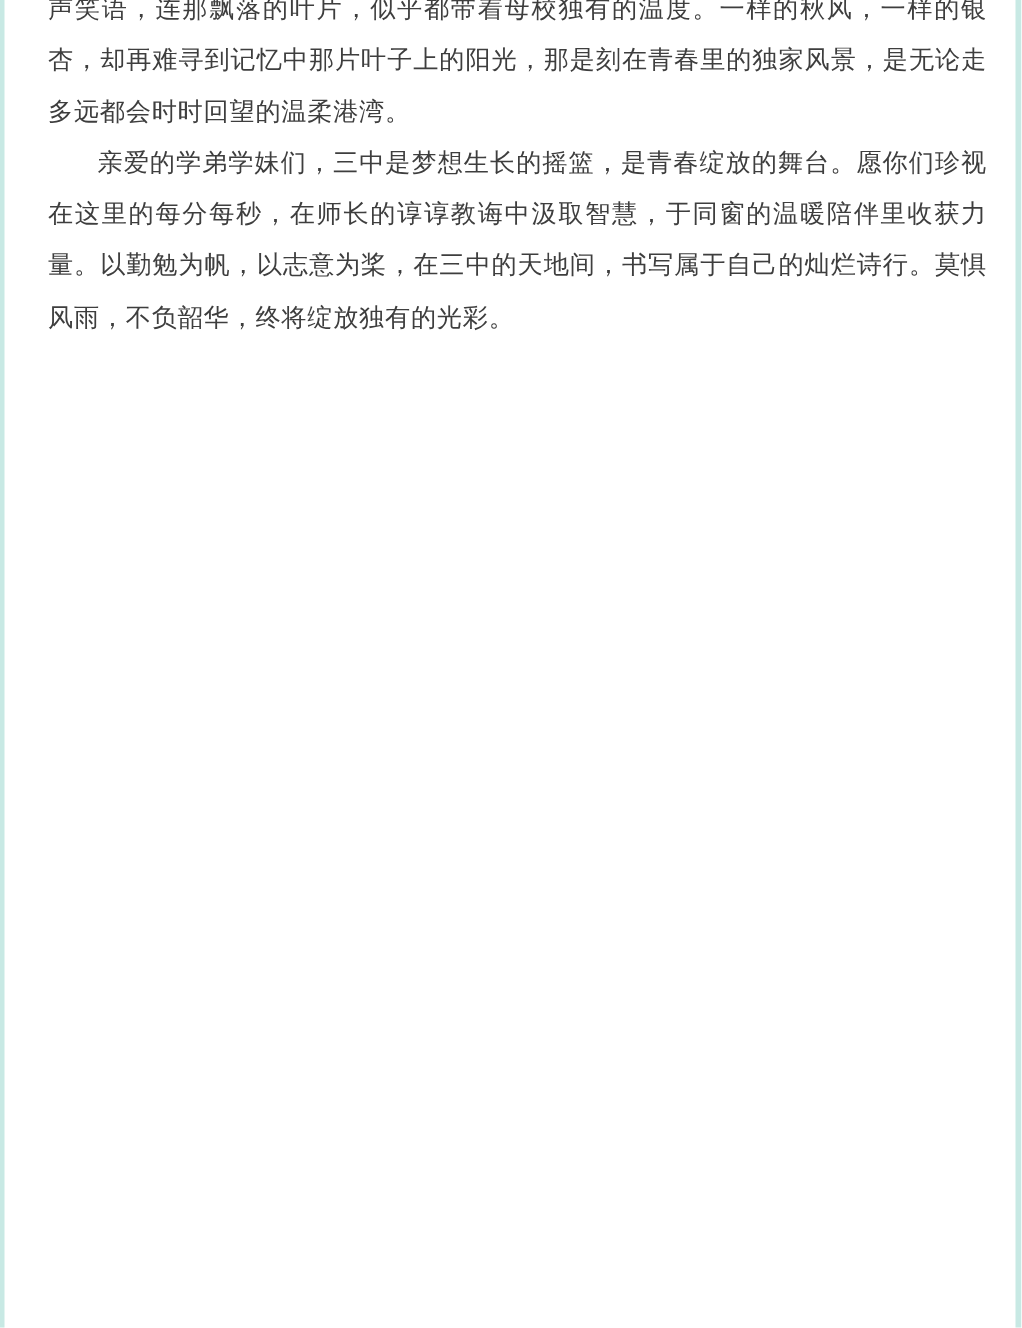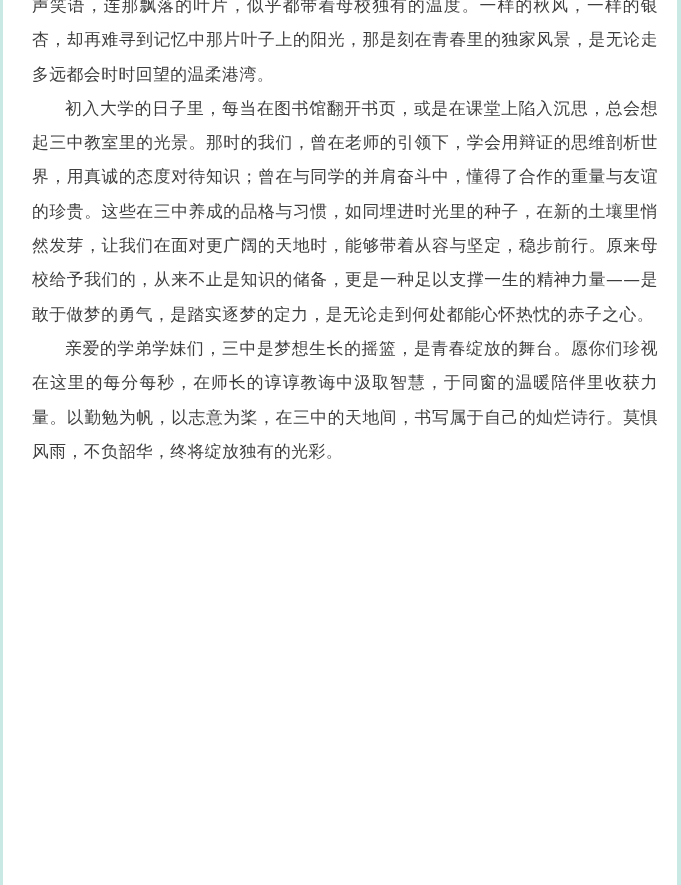--- a/index.html
+++ b/index.html
@@ -23,16 +23,15 @@
   .p-cont { text-indent:0; }
   .p-indent { text-indent:33px; }
   .p-indent-wide { text-indent:52px; }
 </style>
 </head>
 <body>
 
 <div class="frame">
   <div class="content">
     <p class="p-cont">声笑语，连那飘落的叶片，似乎都带着母校独有的温度。一样的秋风，一样的银杏，却再难寻到记忆中那片叶子上的阳光，那是刻在青春里的独家风景，是无论走多远都会时时回望的温柔港湾。</p>
-    <p class="p-indent">初入大学的日子里，每当在图书馆翻开书页，或是在课堂上陷入沉思，总会想起三中教室里的光景。那时的我们，曾在老师的引领下，学会用辩证的思维剖析世界，用真诚的态度对待知识；曾在与同学的并肩奋斗中，懂得了合作的重量与友谊的珍贵。这些在三中养成的品格与习惯，如同埋进时光里的种子，在新的土壤里悄然发芽，让我们在面对更广阔的天地时，能够带着从容与坚定，稳步前行。原来母校给予我们的，从来不止是知识的储备，更是一种足以支撑一生的精神力量——是敢于做梦的勇气，是踏实逐梦的定力，是无论走到何处都能心怀热忱的赤子之心。</p>
     <p class="p-indent">亲爱的学弟学妹们，三中是梦想生长的摇篮，是青春绽放的舞台。愿你们珍视在这里的每分每秒，在师长的谆谆教诲中汲取智慧，于同窗的温暖陪伴里收获力量。以勤勉为帆，以志意为桨，在三中的天地间，书写属于自己的灿烂诗行。莫惧风雨，不负韶华，终将绽放独有的光彩。</p>
   </div>
 </div>
 
 </body></html>

